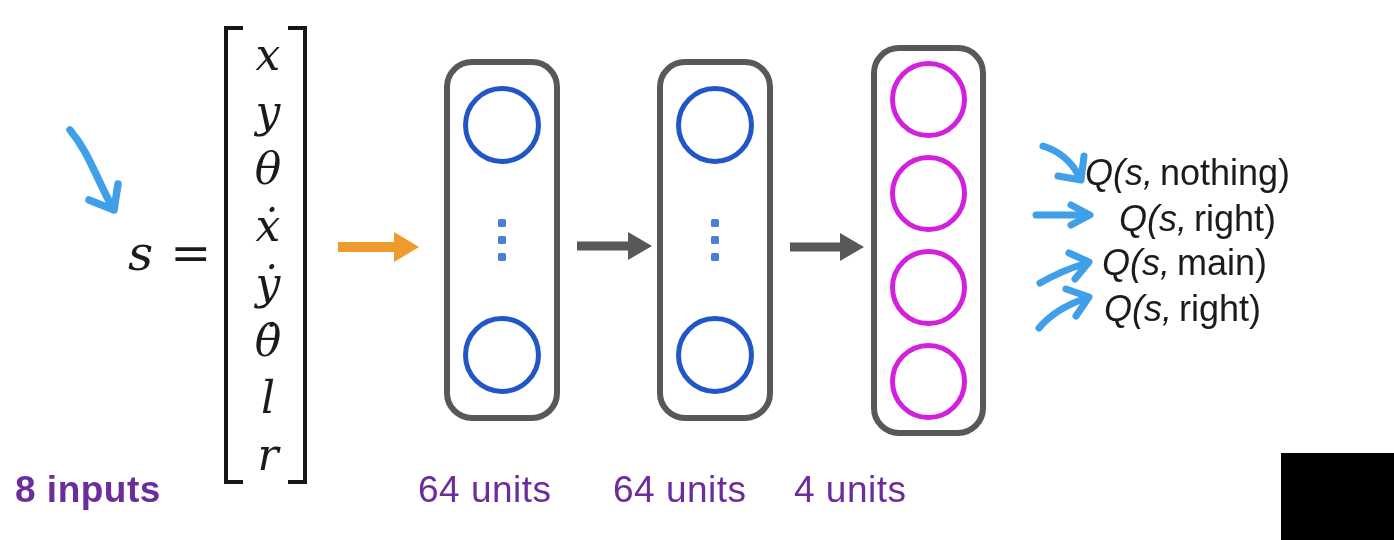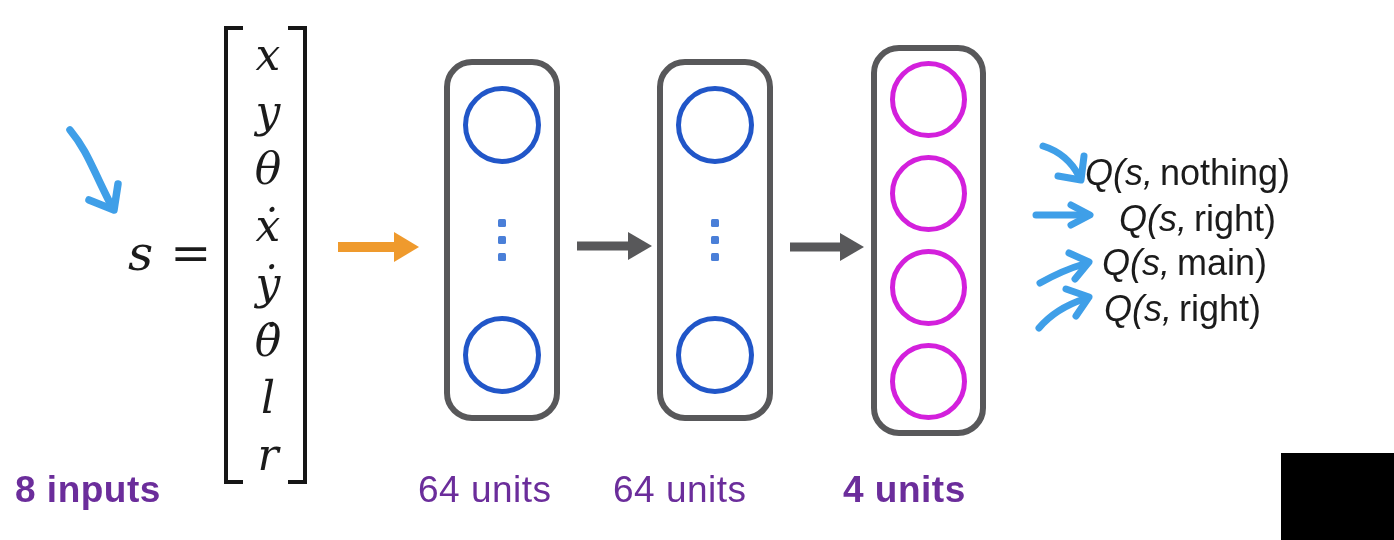--- a/index.html
+++ b/index.html
@@ -57,21 +57,21 @@
   .node-magenta{width:77px;height:77px;border:5px solid var(--node-magenta);}
   .dots{display:flex;flex-direction:column;gap:9px;align-items:center;}
   .dot{width:8px;height:8px;background:var(--dot-blue);border-radius:1.5px;}
 
   
   .caption{position:absolute;font-size:37px;line-height:1;color:var(--label-purple);
            white-space:nowrap;letter-spacing:0.5px;}
   #cap-inputs{left:15px;top:471px;font-weight:bold;}
   #cap-l1{left:418px;top:471px;}
   #cap-l2{left:613px;top:471px;}
-  #cap-l3{left:843px;top:471px;font-weight:bold;}
+  #cap-l3{left:794px;top:471px;}
 
   
   .q-row{position:absolute;white-space:nowrap;font-family:Liberation Sans, sans-serif;
          font-size:36px;line-height:1.15;color:var(--text-black);}
   .q-prefix{font-style:italic;}
   .q-action{margin-left:7px;}
   #q0{left:1085px;top:152px;}
   #q1{left:1119px;top:198px;}
   #q2{left:1102px;top:242px;}
   #q3{left:1104px;top:288px;}

